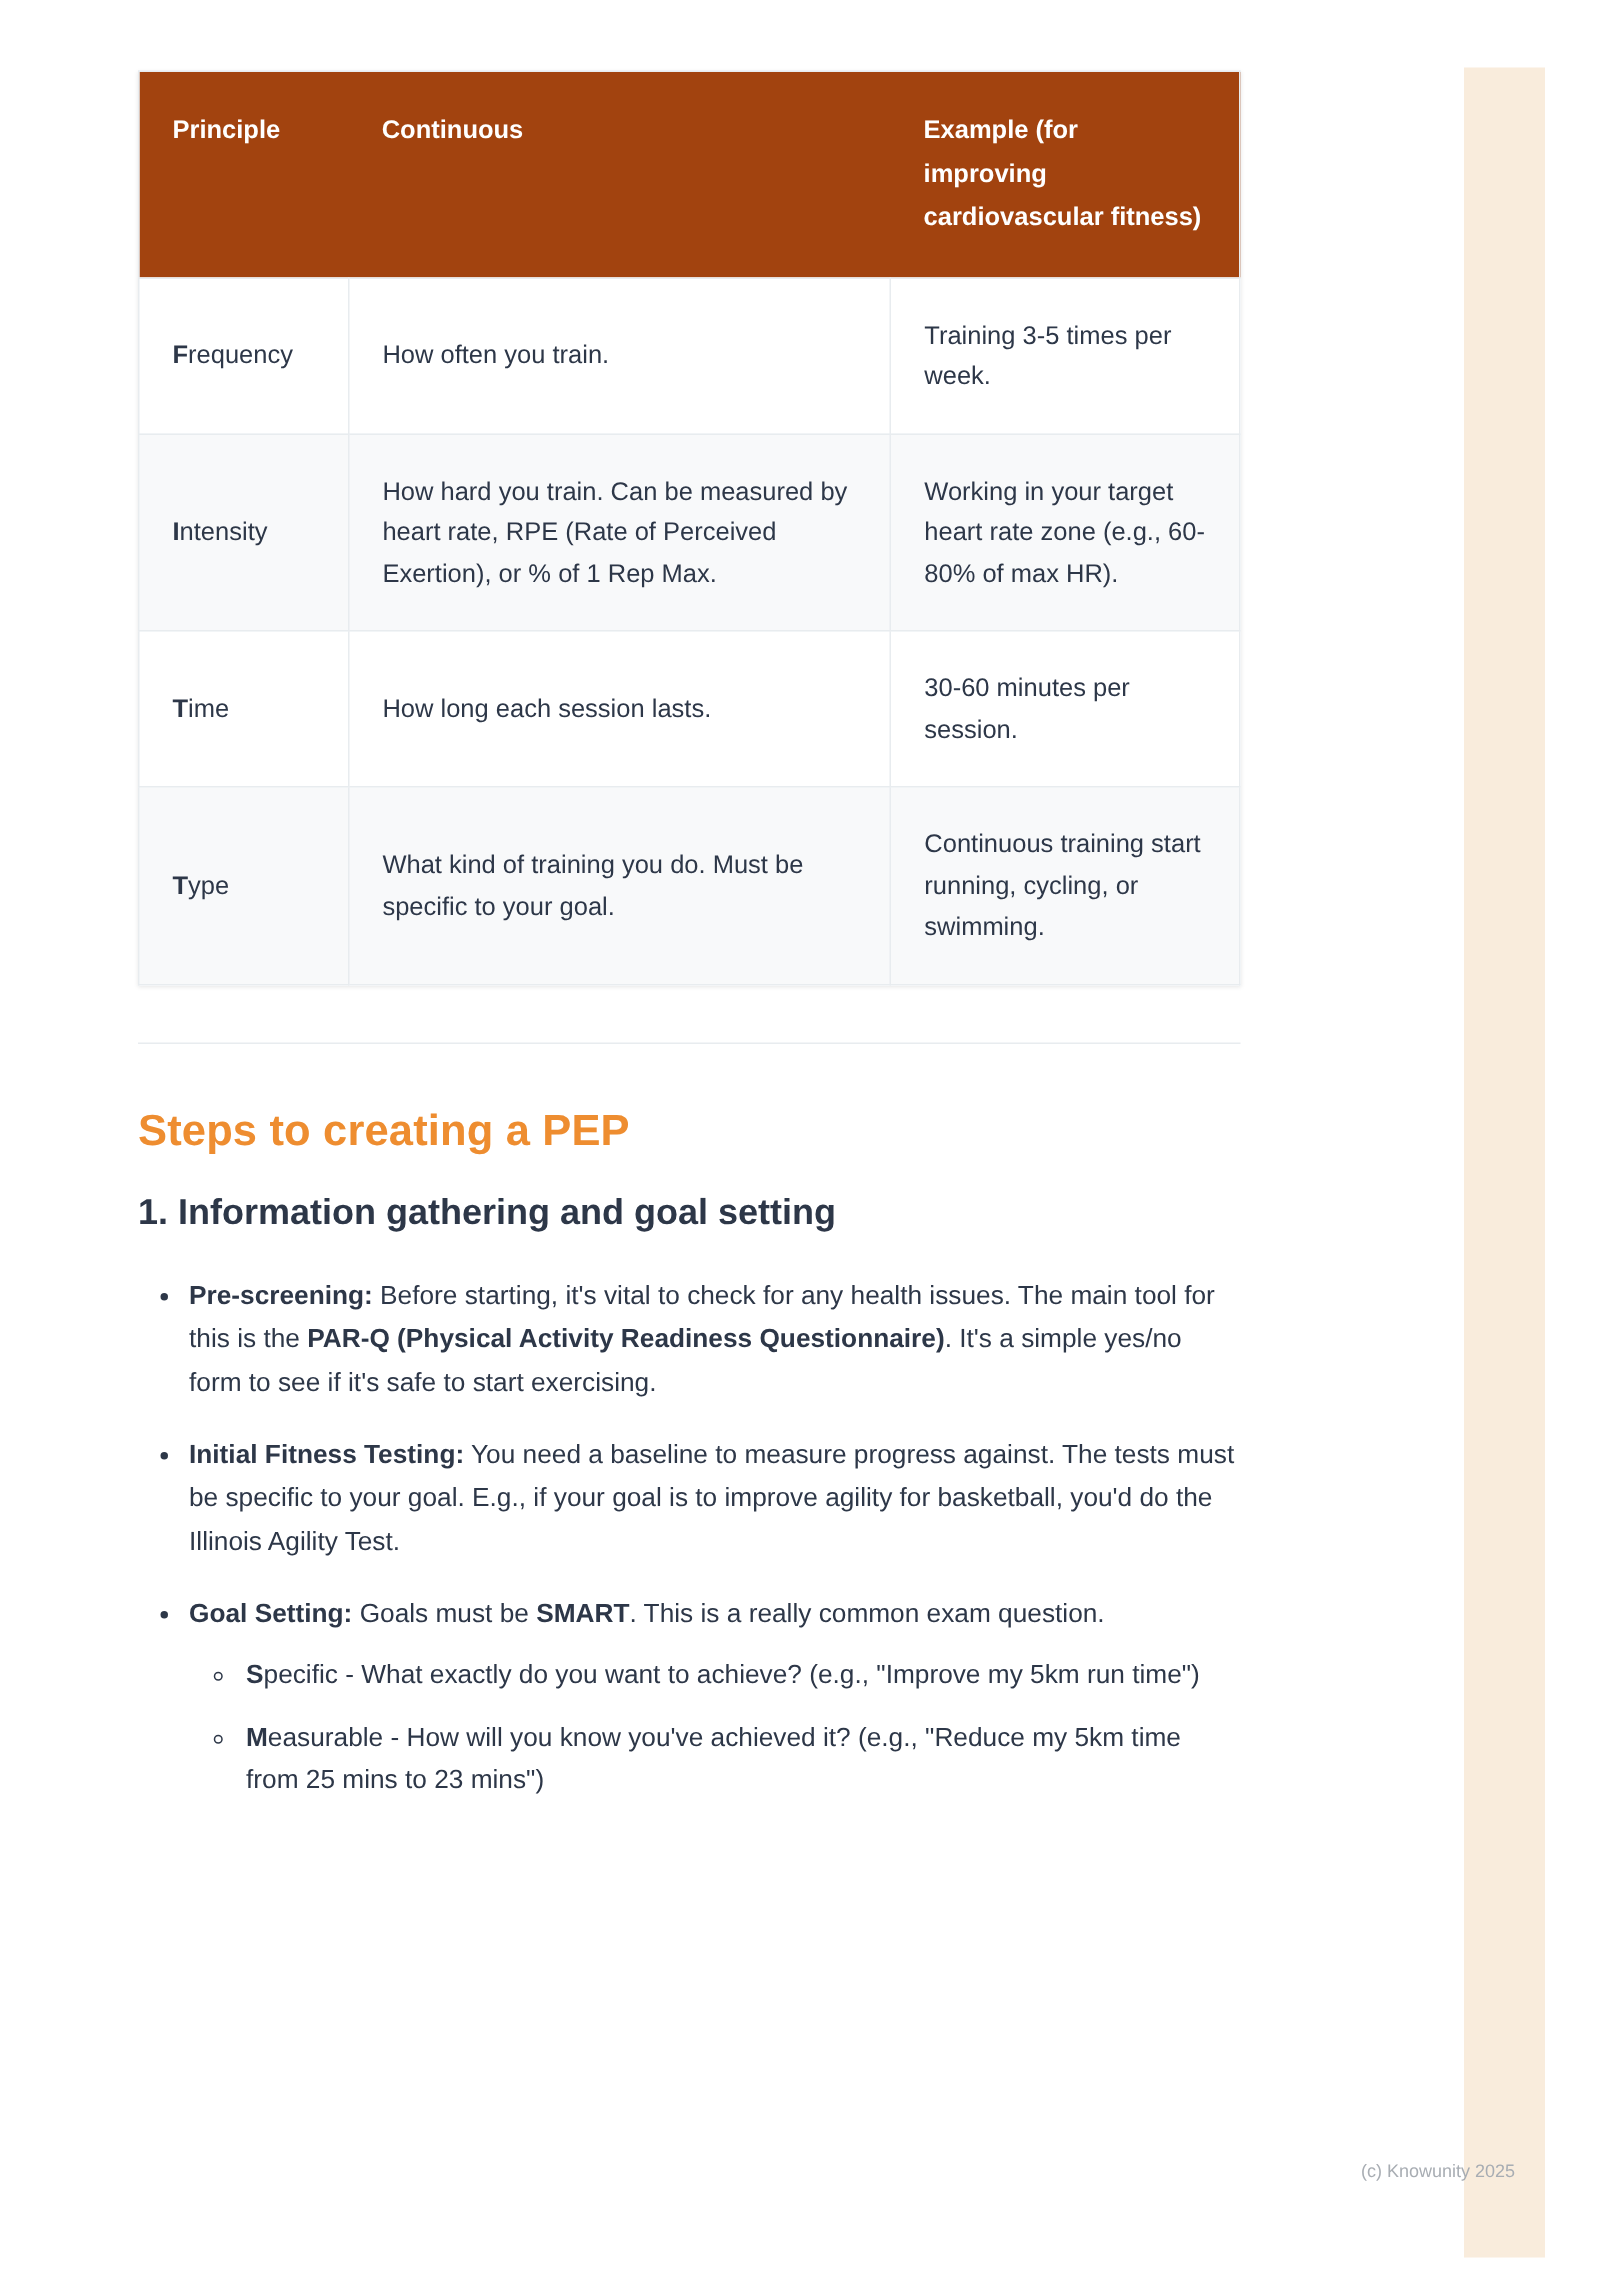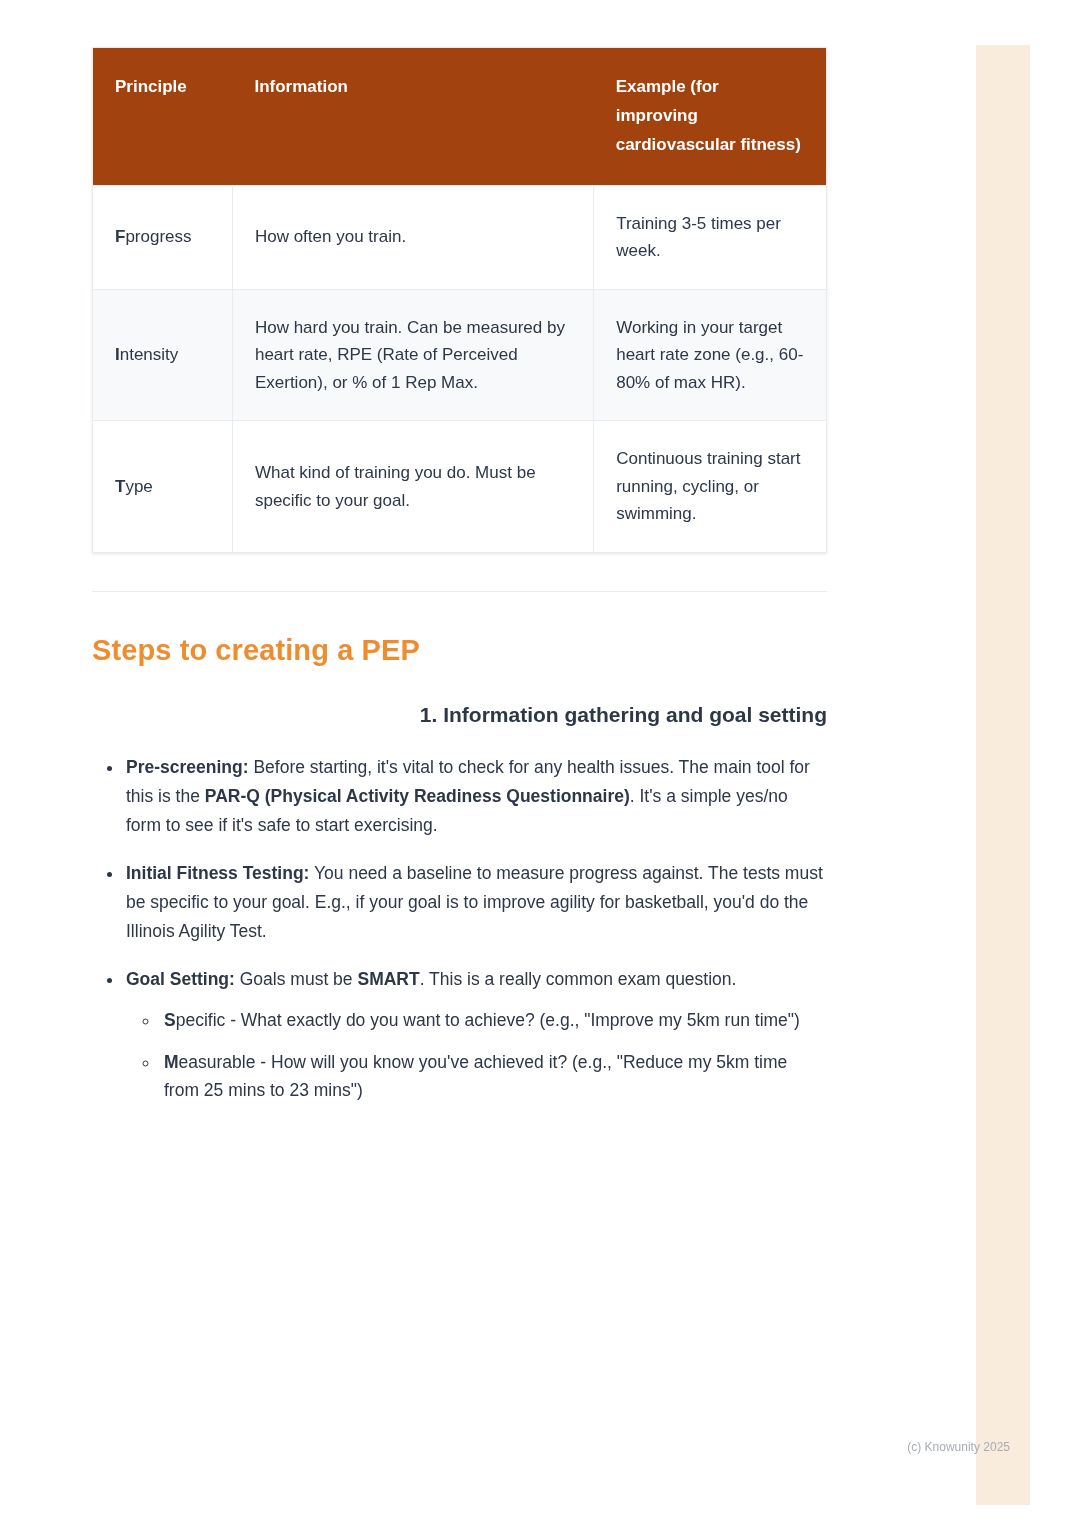--- a/index.html
+++ b/index.html
@@ -68,25 +68,24 @@
     font-weight:700;
     margin:42px 0 0 0;
     letter-spacing:0.1px;
   }
   p.intro{
     font-size:17.5px;
     line-height:1.6;
     margin:28px 0 0 0;
   }
   h2.subsection{
-    font-size:21px;
+    font-size:24px;
     font-weight:700;
-    margin:36px 0 0 0;
+    margin:24px 0 0 0;
     color:var(--body-text);
-    text-align:right;
   }
   ul.steps{
     margin:26px 0 0 0;
     padding:0 0 0 32px;
     list-style-type:disc;
   }
   ul.steps > li{
     margin:0 0 19px 0;
     line-height:1.66;
     font-size:17.5px;
@@ -116,34 +115,39 @@
 
 <div class="page">
   <div class="decor-strip"></div>
 
   <div class="content">
 
     <table class="fitt">
       <thead>
         <tr id="table-header-row">
             <th>Principle</th>
-            <th>Information</th>
+            <th>Continuous</th>
             <th>Example (for improving cardiovascular fitness)</th>
           </tr>
       </thead>
       <tbody id="table-body">
           <tr>
-            <td><strong>F</strong><span>progress</span></td>
+            <td><strong>F</strong><span>requency</span></td>
             <td>How often you train.</td>
             <td>Training 3-5 times per week.</td>
           </tr>
           <tr>
             <td><strong>I</strong><span>ntensity</span></td>
             <td>How hard you train. Can be measured by heart rate, RPE (Rate of Perceived Exertion), or % of 1 Rep Max.</td>
             <td>Working in your target heart rate zone (e.g., 60-80% of max HR).</td>
+          </tr>
+          <tr>
+            <td><strong>T</strong><span>ime</span></td>
+            <td>How long each session lasts.</td>
+            <td>30-60 minutes per session.</td>
           </tr>
           <tr>
             <td><strong>T</strong><span>ype</span></td>
             <td>What kind of training you do. Must be specific to your goal.</td>
             <td>Continuous training start running, cycling, or swimming.</td>
           </tr>
         </tbody>
     </table>
 
     <hr class="divider">

